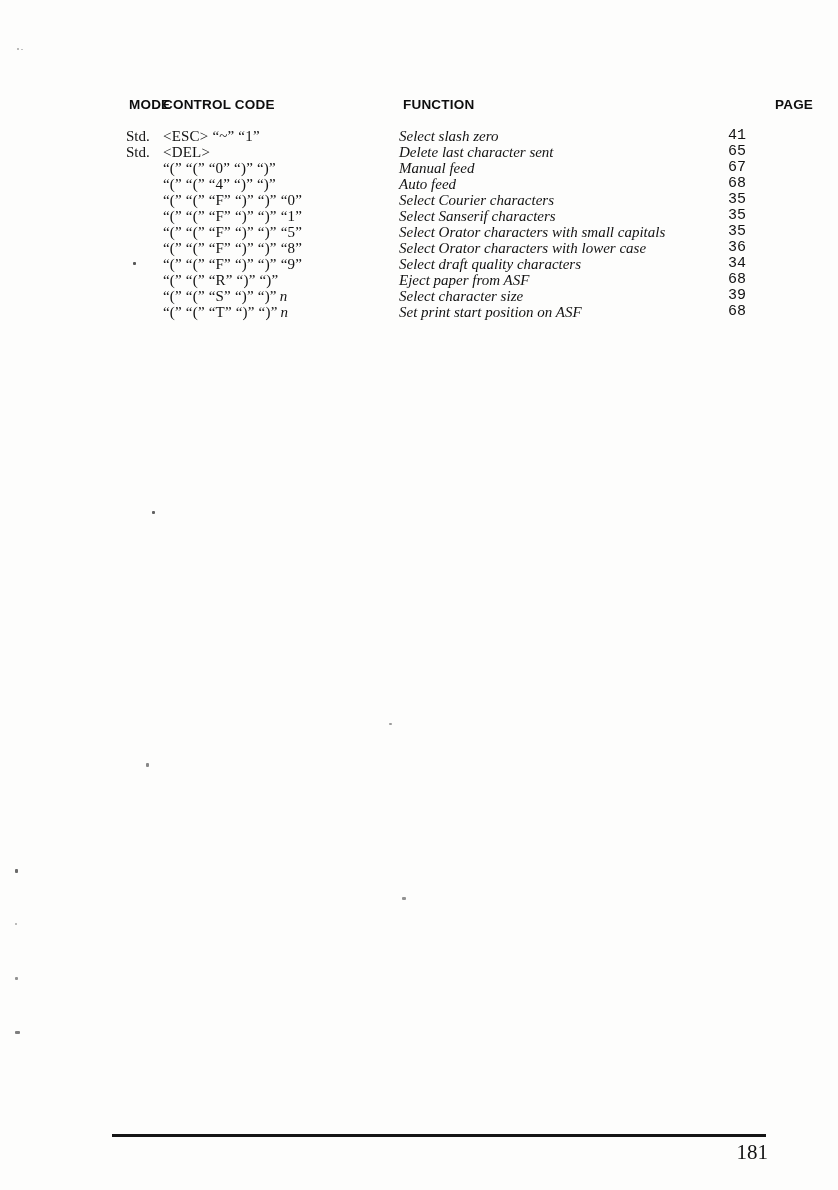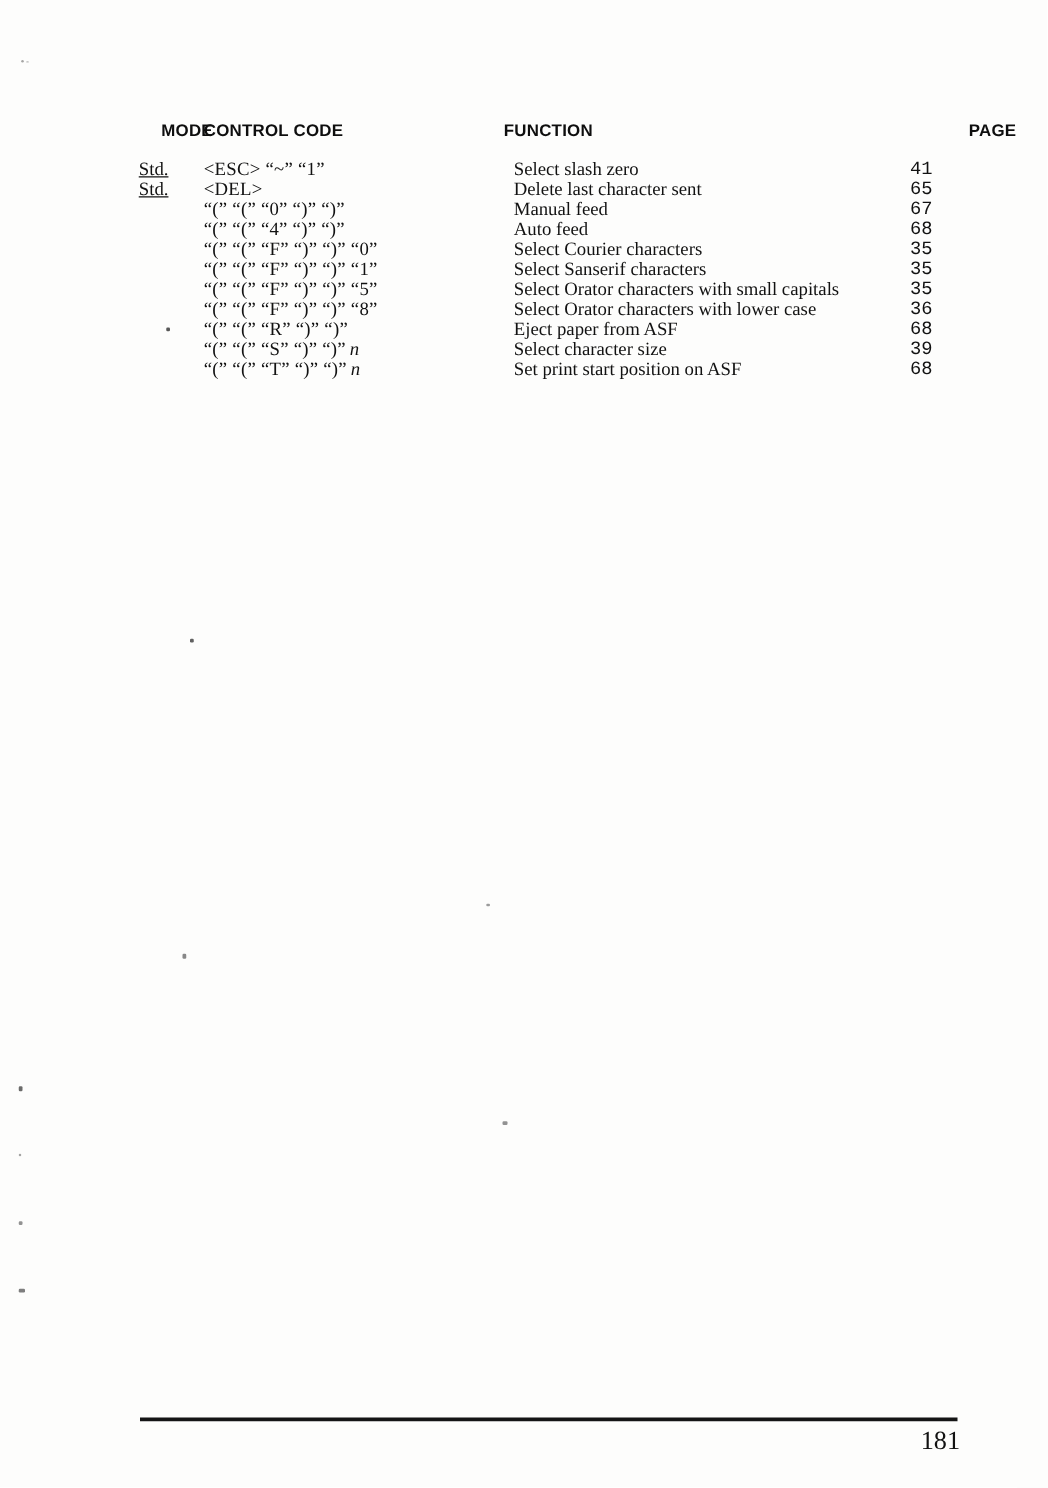--- a/index.html
+++ b/index.html
@@ -49,23 +49,23 @@
     width: 838px;
   }
   .trow {
     position: relative;
     height: 16px;
     font-size: 15px;
     line-height: 16px;
     white-space: nowrap;
   }
   .trow .c { position: absolute; top: 0; white-space: nowrap; }
-  .c-mode { left: 111px; text-decoration: underline; }
+  .c-mode { left: 126px; }
   .c-code { left: 163px; letter-spacing: 0.2px; }
-  .c-func { left: 411px; }
+  .c-func { left: 399px; font-style: italic; }
   .c-page { left: 728px; font-family: Liberation Mono, monospace; }
   .c-code i { font-style: italic; margin-left: 3px; }
 
   
   .footer-rule {
     position: absolute;
     left: 112px;
     top: 1134px;
     width: 654px;
     height: 3px;
@@ -158,20 +158,26 @@
           <span class="c c-page">35</span>
         </div>
         <div class="trow">
           <span class="c c-mode"></span>
           <span class="c c-code">“(” “(” “F” “)” “)” “8”</span>
           <span class="c c-func">Select Orator characters with lower case</span>
           <span class="c c-page">36</span>
         </div>
         <div class="trow">
           <span class="c c-mode"></span>
+          <span class="c c-code">“(” “(” “F” “)” “)” “9”</span>
+          <span class="c c-func">Select draft quality characters</span>
+          <span class="c c-page">34</span>
+        </div>
+        <div class="trow">
+          <span class="c c-mode"></span>
           <span class="c c-code">“(” “(” “R” “)” “)”</span>
           <span class="c c-func">Eject paper from ASF</span>
           <span class="c c-page">68</span>
         </div>
         <div class="trow">
           <span class="c c-mode"></span>
           <span class="c c-code">“(” “(” “S” “)” “)”<i>n</i></span>
           <span class="c c-func">Select character size</span>
           <span class="c c-page">39</span>
         </div>

